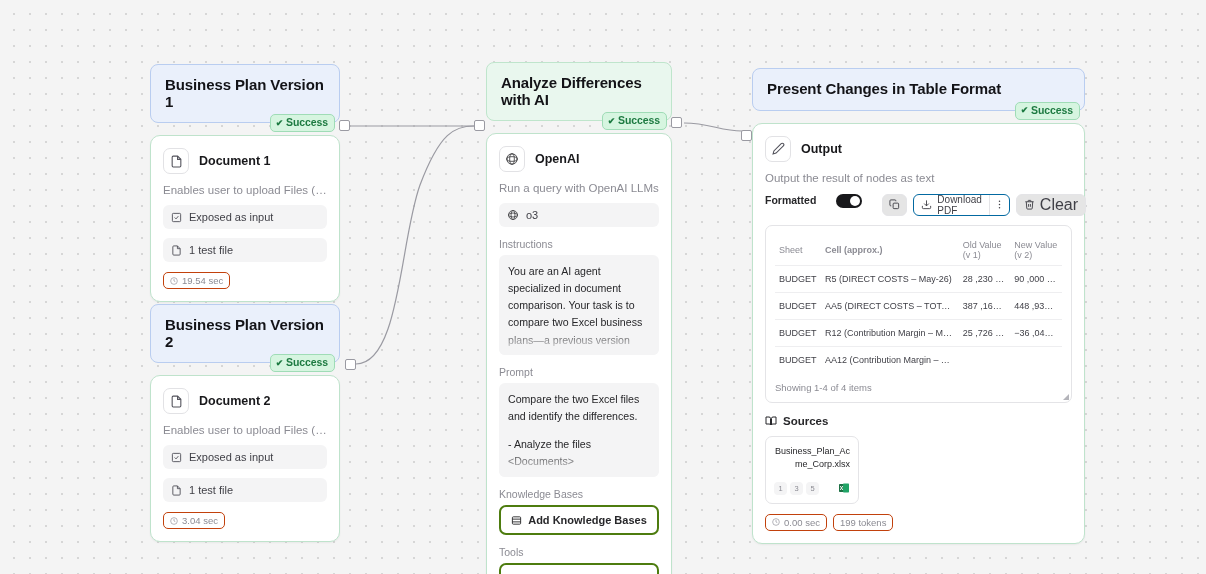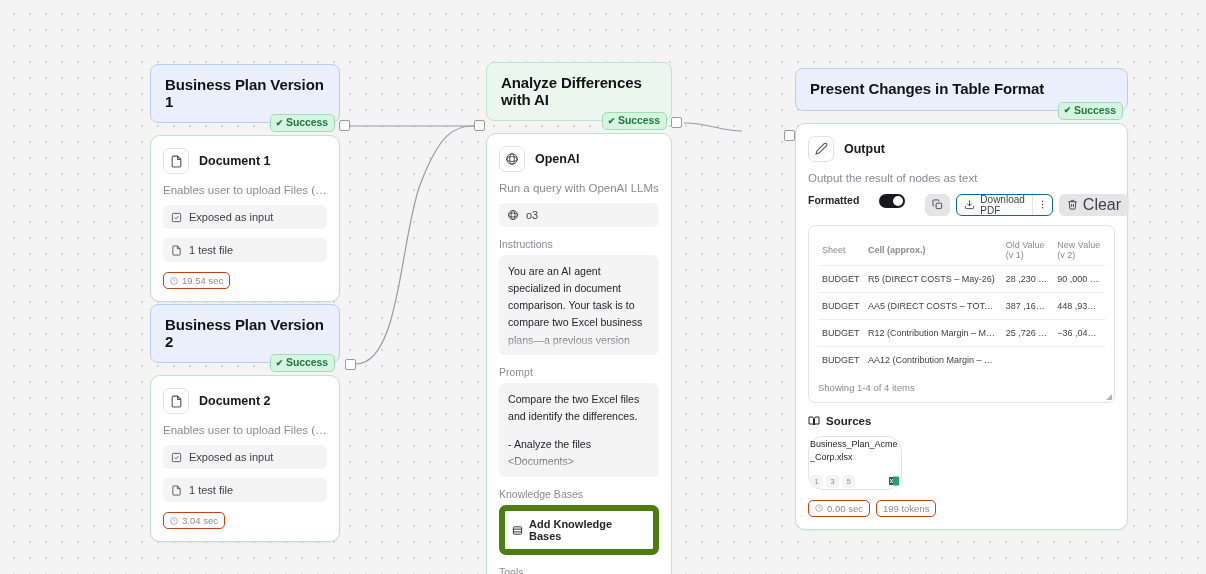--- a/index.html
+++ b/index.html
@@ -116,21 +116,21 @@
     color: #27272a;
     overflow: hidden;
     position: relative;
   }
   .textbox.fade::after {
     content:""; position:absolute; left:0; right:0; bottom:0; height:26px;
     background: linear-gradient(to bottom, rgba(244,244,245,0), #f4f4f5 92%);
   }
   .btn-wide {
     margin-top: 4px;
-    border: 6px solid #4d7c0f;
+    border: 2px solid #4d7c0f;
     border-radius: 7px;
     background: #fff;
     padding: 7px;
     font-size: 11px;
     font-weight: bold;
     color: #27272a;
     display: flex; align-items: center; justify-content: center; gap: 6px;
     cursor: pointer;
   }
 
@@ -182,22 +182,22 @@
     padding: 8px 4px; border-bottom: 1px solid #eeeef0;
     white-space: nowrap; overflow: hidden; text-overflow: ellipsis;
   }
   table.diff tr:last-child td { border-bottom: none; }
   .showing { margin-top: 9px; font-size: 9.5px; color: #8b8b93; }
 
   .sources-hd { margin-top: 12px; display:flex; align-items:center; gap:6px; font-size: 11.5px; font-weight: bold; color: #27272a; }
   .src-cards { margin-top: 9px; display: flex; gap: 8px; }
   .src-card {
     width: 94px;
-    border: 1px solid #e4e4e7; border-radius: 15px;
-    padding: 1px; background: #fff;
+    border: 1px solid #e4e4e7; border-radius: 7px;
+    padding: 8px; background: #fff; text-align: right;
   }
   .src-name { font-size: 9px; color: #27272a; line-height: 1.5; word-break: break-all; height: 27px; overflow: hidden;}
   .src-foot { margin-top: 10px; display: flex; align-items: center; }
   .num-chip {
     width: 13px; height: 13px; border-radius: 4px; background: #f4f4f5;
     font-size: 7.5px; color: #8b8b93;
     display: inline-flex; align-items: center; justify-content: center;
     margin-right: 3px;
   }
   .xls { margin-left: auto; width: 12px; height: 12px; }
@@ -384,21 +384,21 @@
             </svg>
         </span>
         <span>Add Tools</span>
       </div>
 
     </div>
     <div class="handle" style="left:-12px; top:58px;"></div>
     <div class="handle" style="left:185px; top:55px;"></div>
   </div>
 
-  <div class="node" style="left:795px; top:68px; width:333px;">
+  <div class="node" style="left:752px; top:68px; width:333px;">
     <div class="node-header hdr-blue">
       <span>Present Changes in Table Format</span>
       <span class="badge">
         <span class="chk">✔</span>
         <span>Success</span>
       </span>
     </div>
     <div class="node-body" style="margin-top:12px;">
       <div class="title-row">
         <span class="ico-box">

